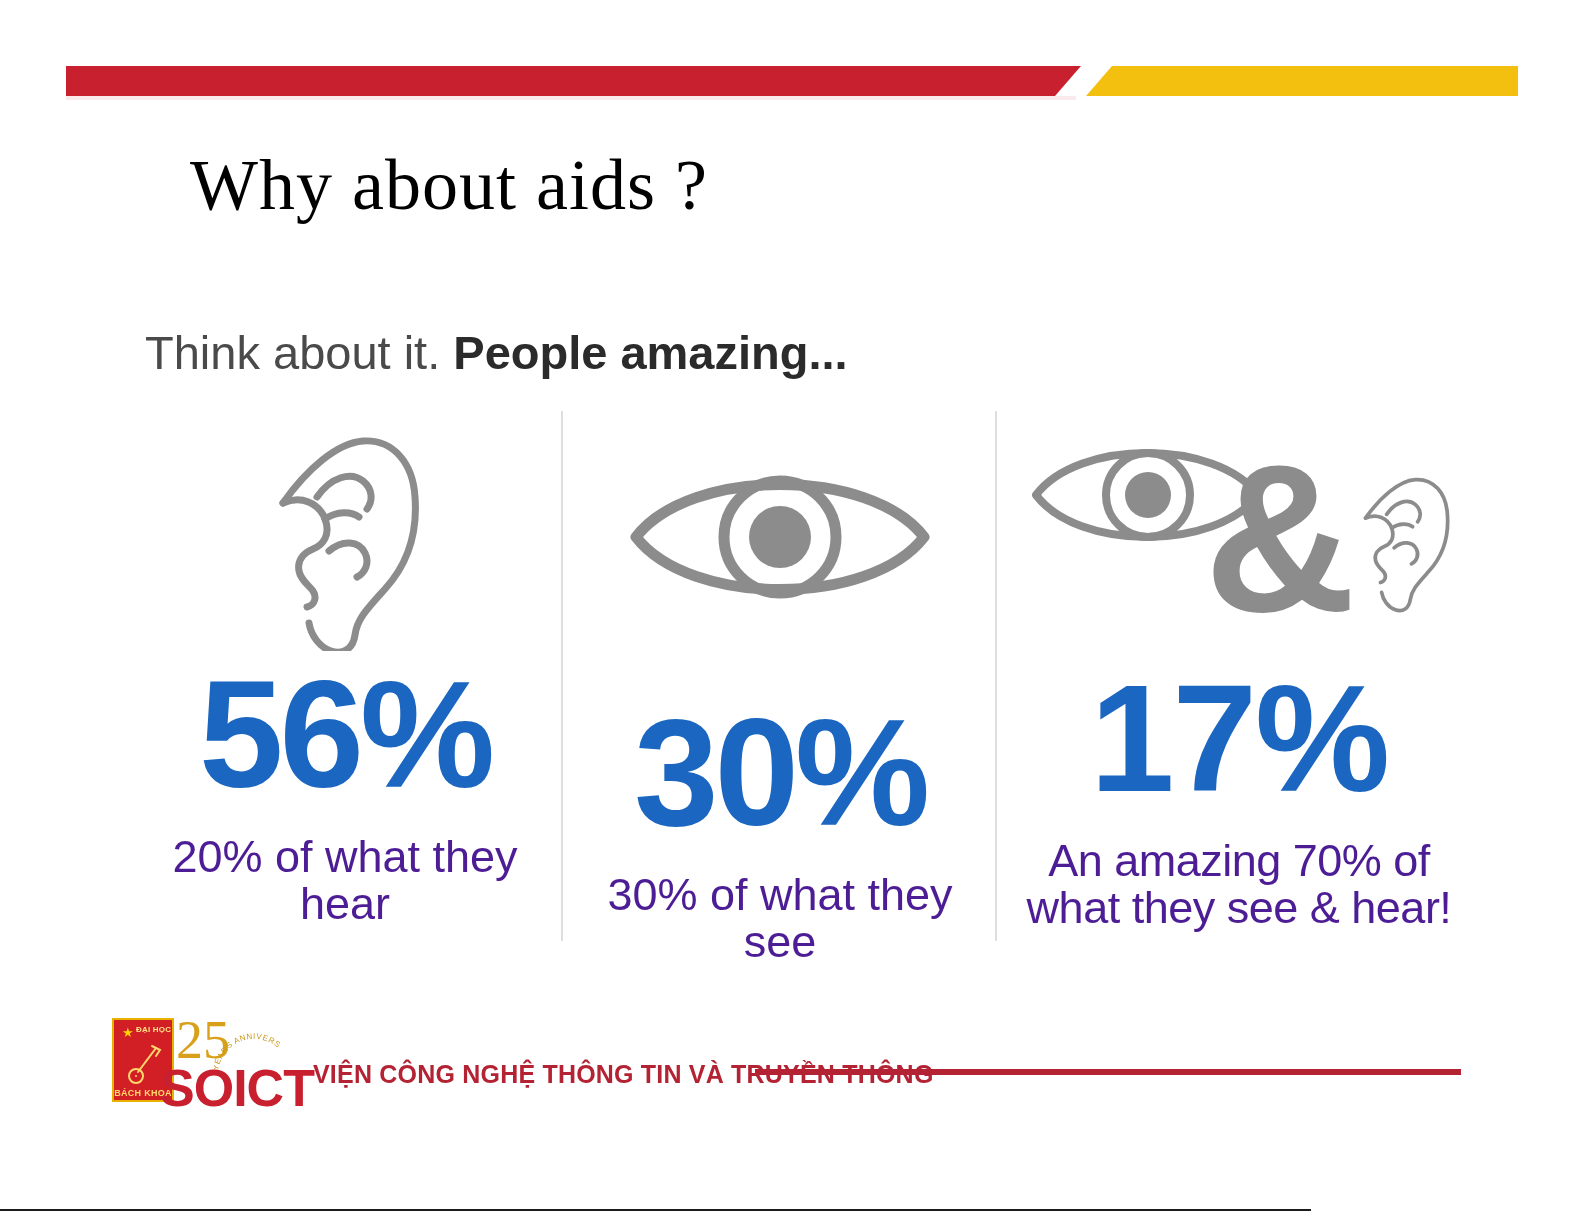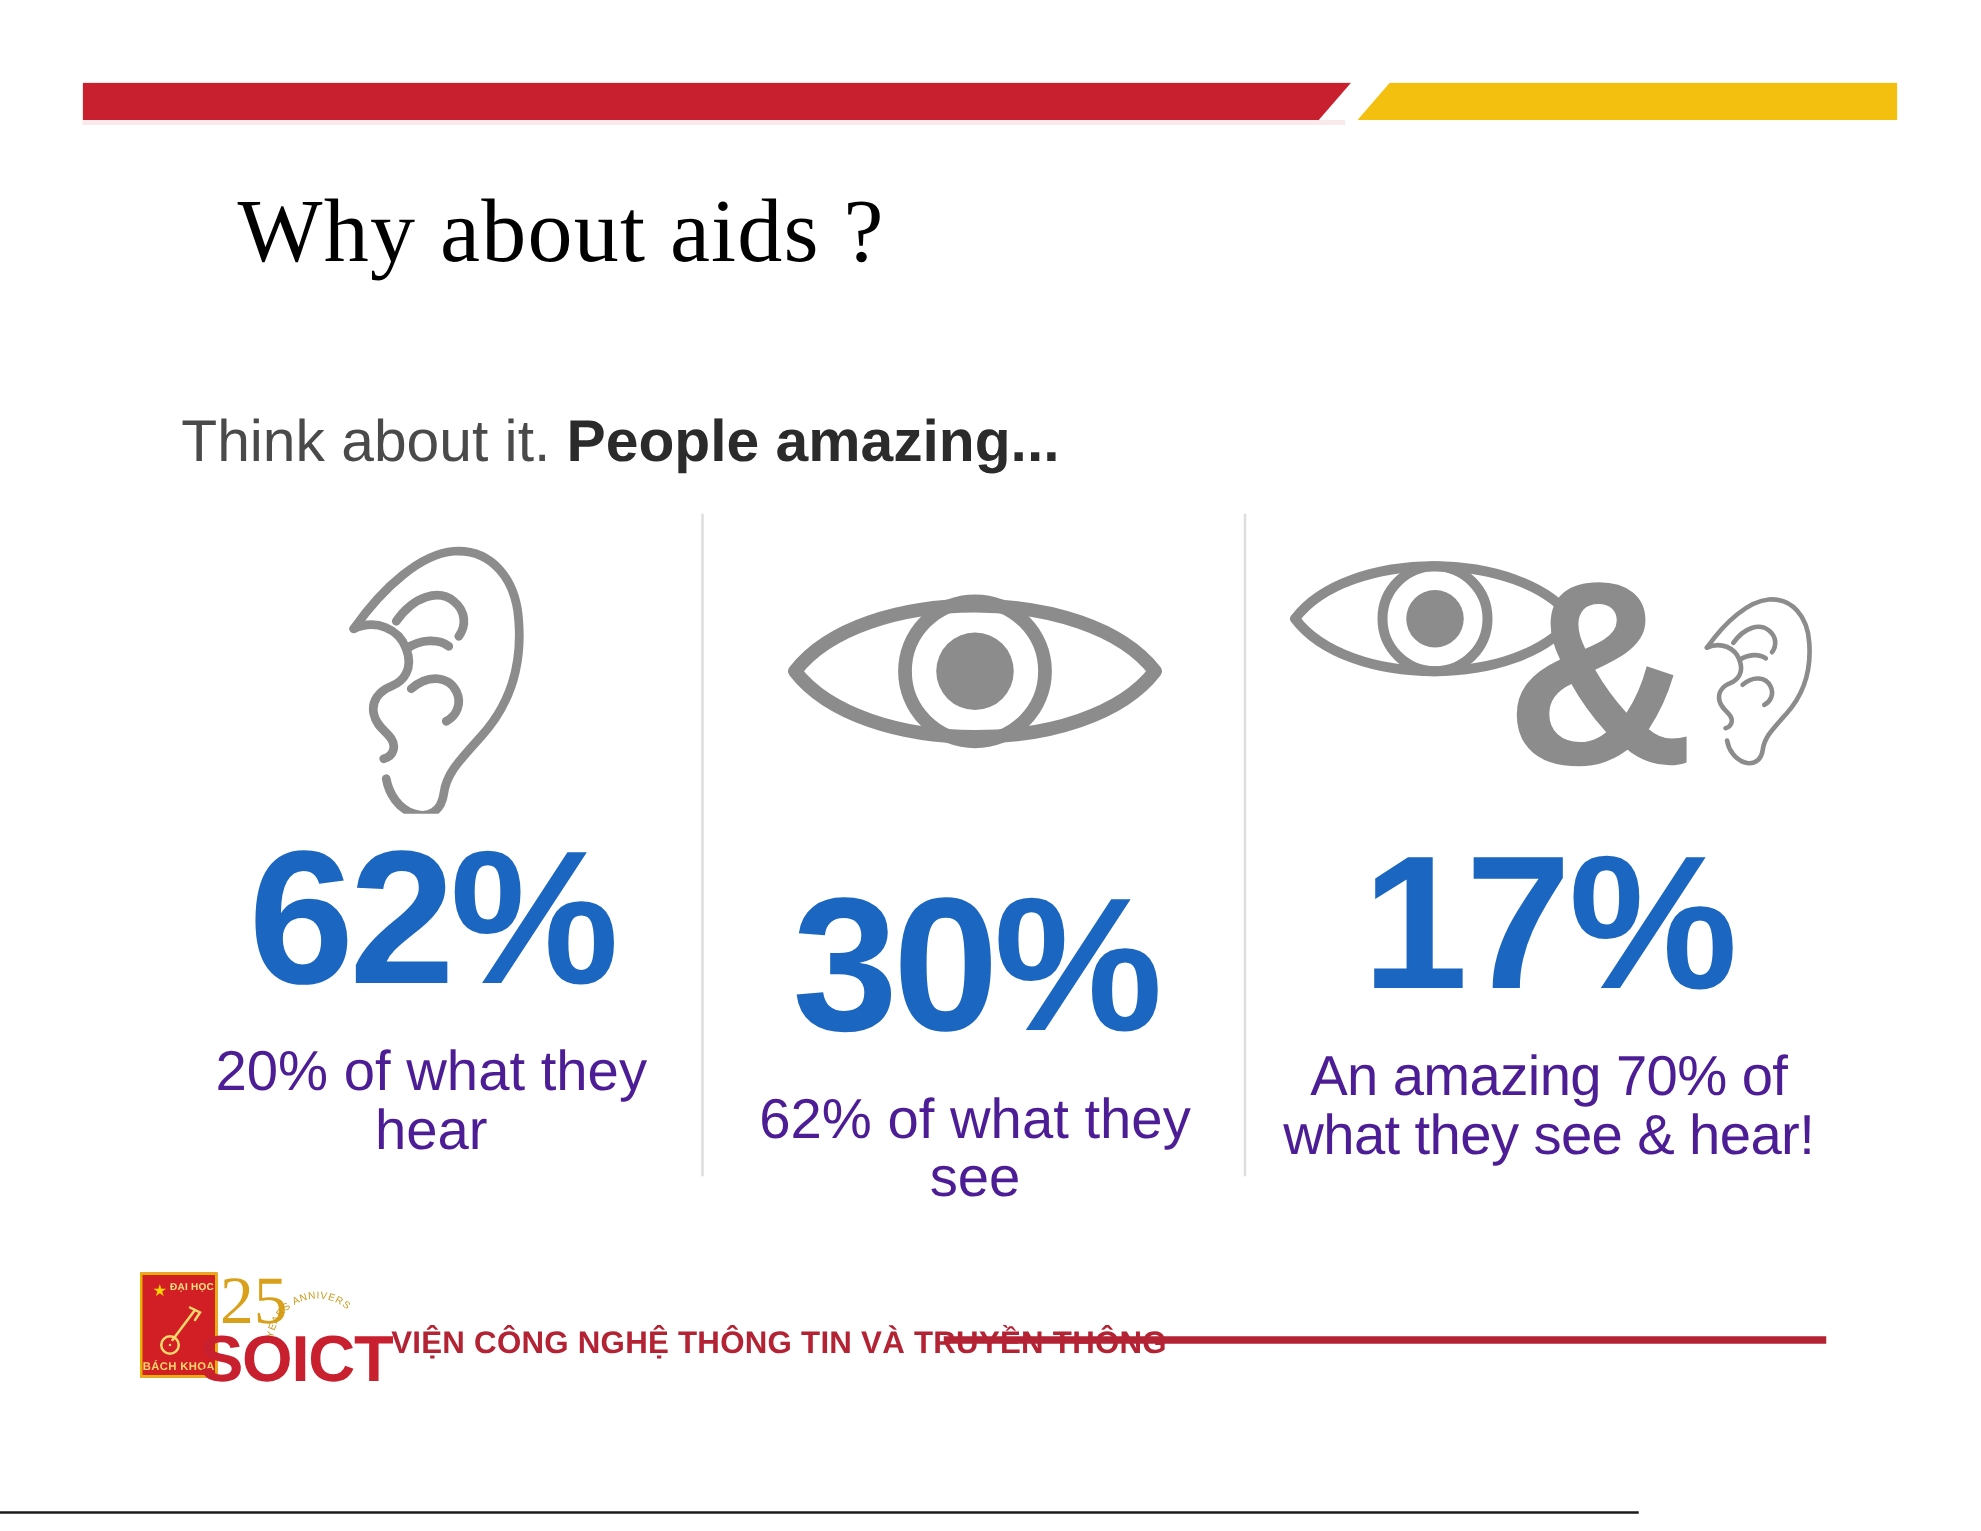--- a/index.html
+++ b/index.html
@@ -295,36 +295,36 @@
                      C 108 238, 98 244, 86 240 C 74 236, 66 224, 64 212"></path>
             <path d="M38 92 C 56 84, 74 92, 80 108 C 86 124, 78 134, 68 138
                      C 58 142, 52 150, 54 160 C 56 170, 64 174, 68 180
                      C 72 186, 70 194, 62 196"></path>
             <path d="M80 108 C 92 100, 106 100, 114 106"></path>
             <path d="M72 86 C 86 66, 106 60, 118 70 C 128 78, 128 90, 122 98"></path>
             <path d="M84 140 C 98 128, 114 130, 120 142 C 125 152, 120 162, 112 166"></path>
           </g>
         </svg>
       </div>
-      <div class="pct">62%</div>
+      <div class="pct">56%</div>
       <div class="caption">20% of what they hear</div>
     </div>
 
     <div class="col" id="col-see">
       <div class="icon-area">
         <svg width="320" height="240" viewBox="0 0 320 240" style="margin-top:38px">
           <g fill="none" stroke="#8c8c8c" stroke-width="11" stroke-linejoin="round">
             <path d="M16 88 C 70 18, 250 18, 304 88 C 250 158, 70 158, 16 88 Z"></path>
             <circle cx="160" cy="88" r="56"></circle>
           </g>
           <circle cx="160" cy="88" r="31" fill="#8c8c8c"></circle>
         </svg>
       </div>
       <div class="pct">30%</div>
-      <div class="caption">62% of what they see</div>
+      <div class="caption">30% of what they see</div>
     </div>
 
     <div class="col" id="col-both">
       <div class="icon-area">
         <svg width="430" height="240" viewBox="0 0 430 240" style="margin-top:4px">
 
           <g fill="none" stroke="#8c8c8c" stroke-width="8" stroke-linejoin="round">
             <path d="M12 80 C 54 24, 192 24, 234 80 C 192 136, 54 136, 12 80 Z"></path>
             <circle cx="124" cy="80" r="42"></circle>
           </g>

